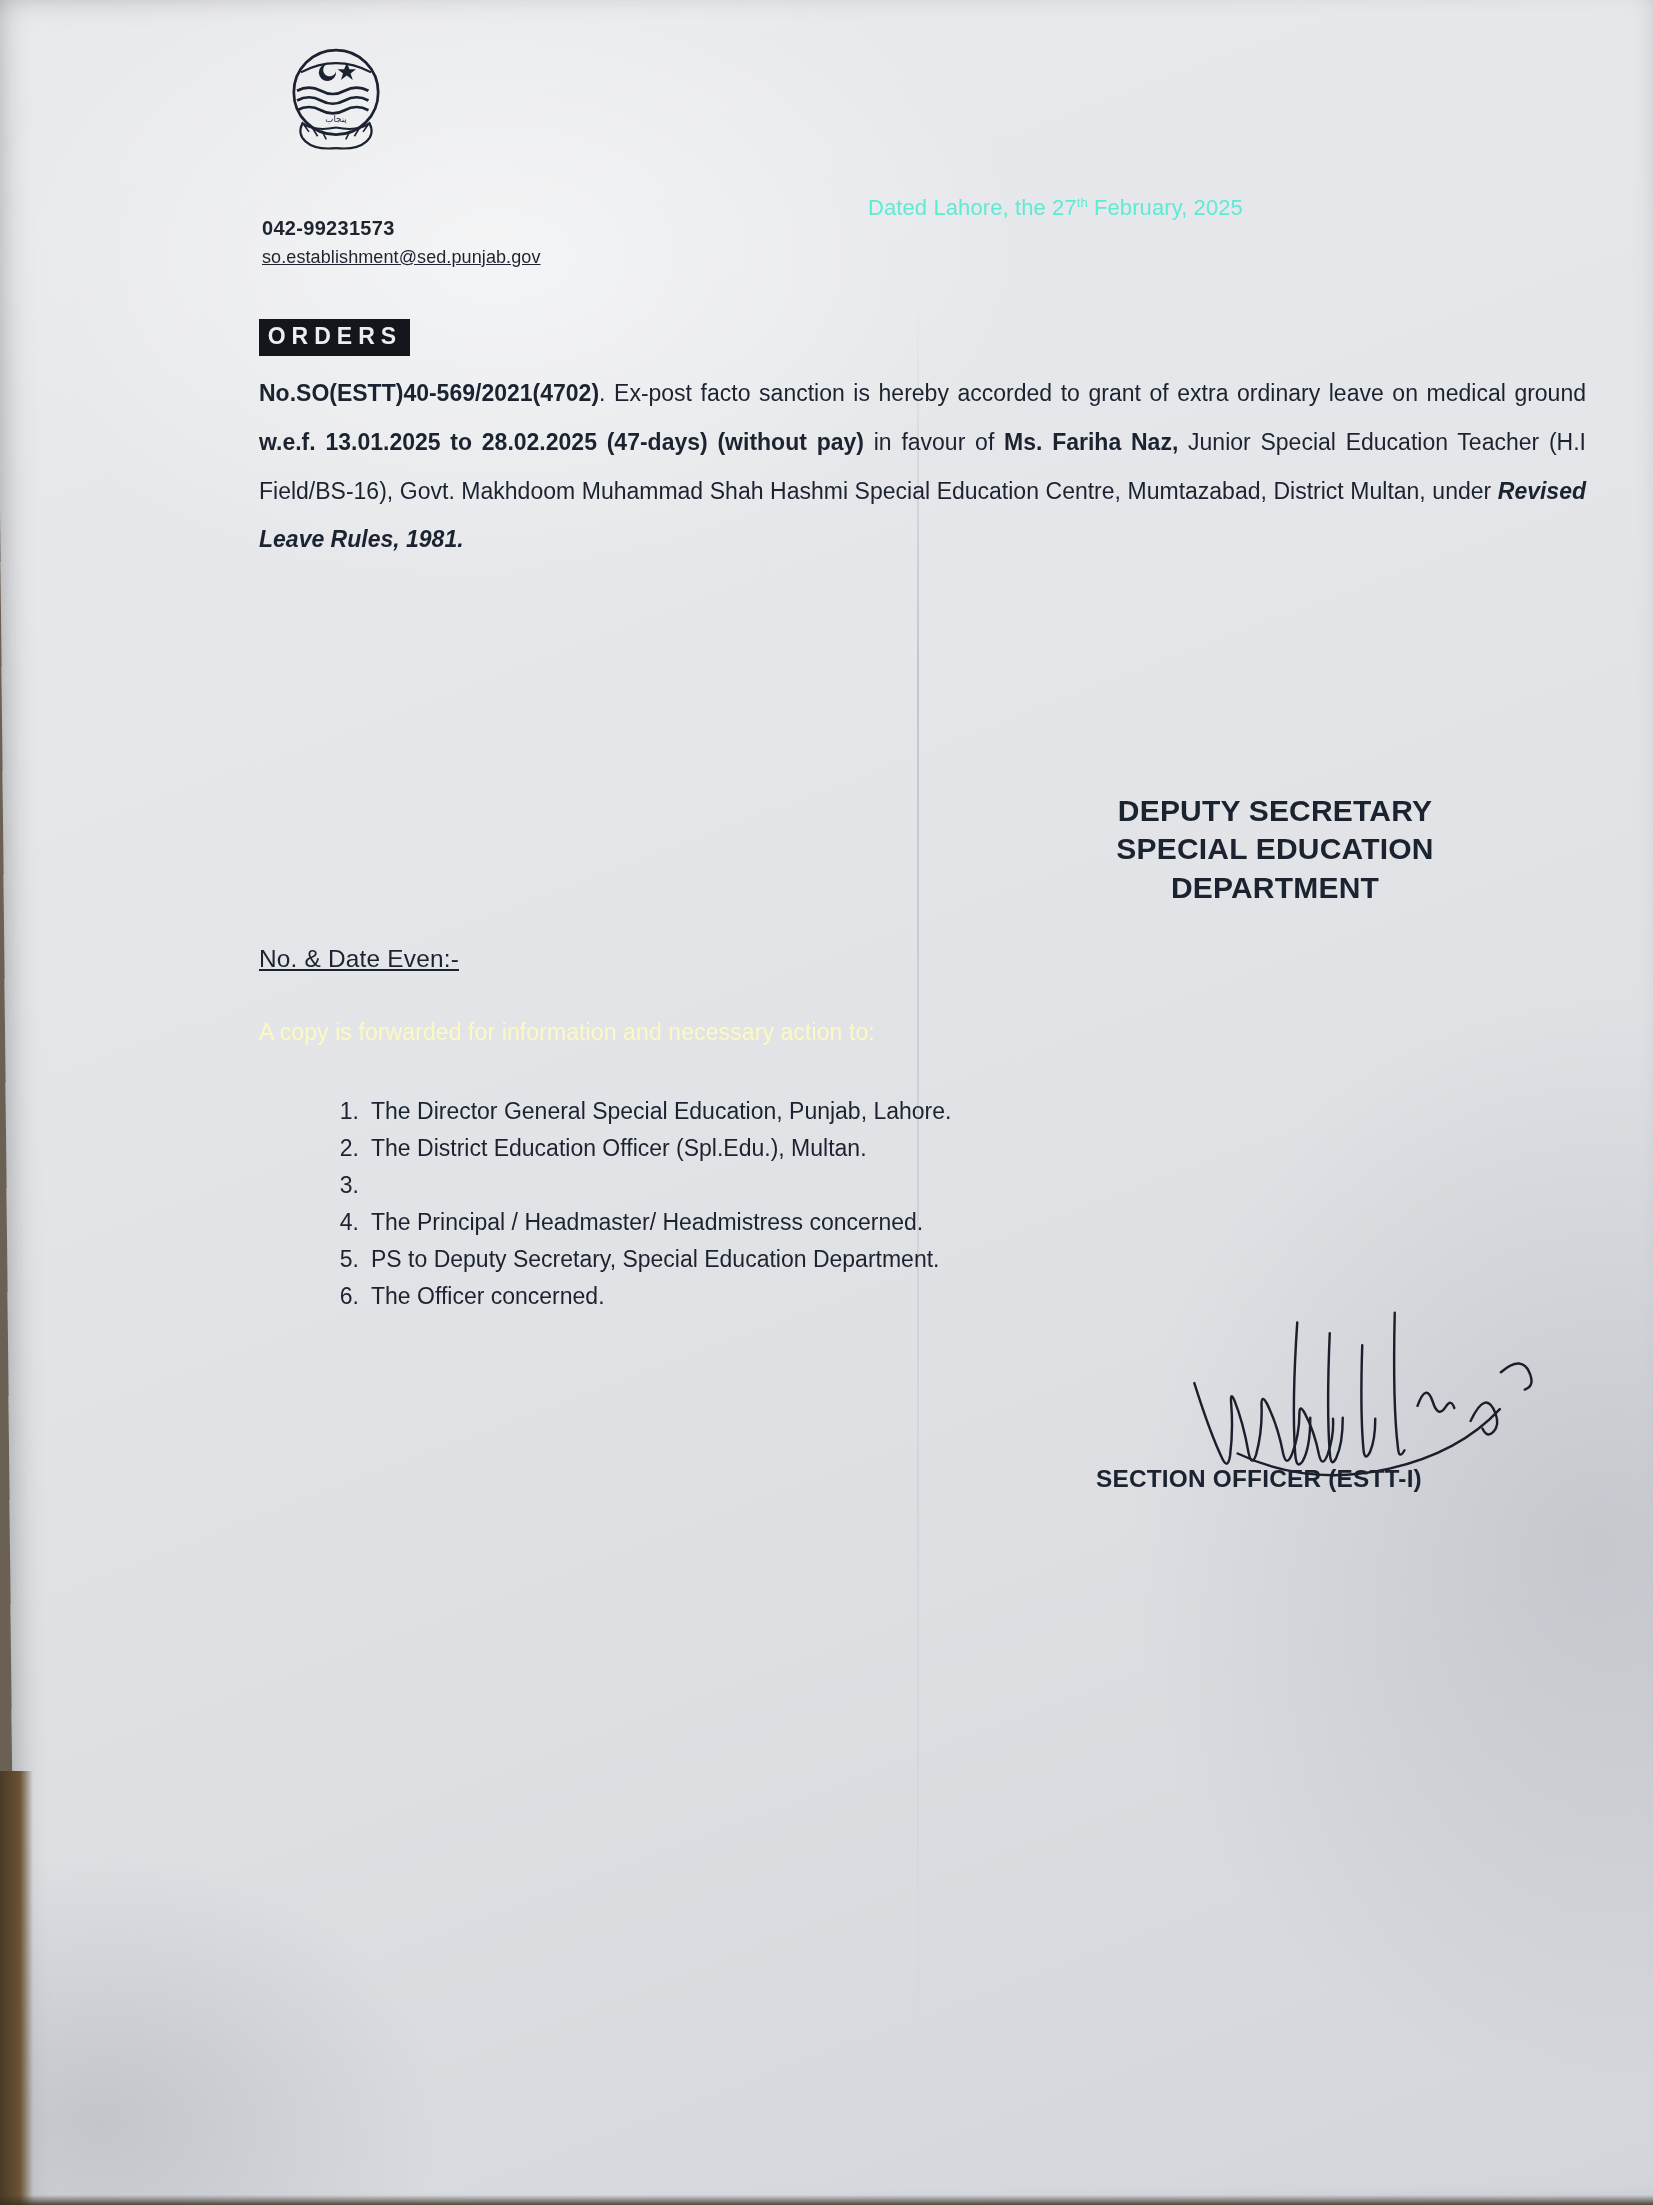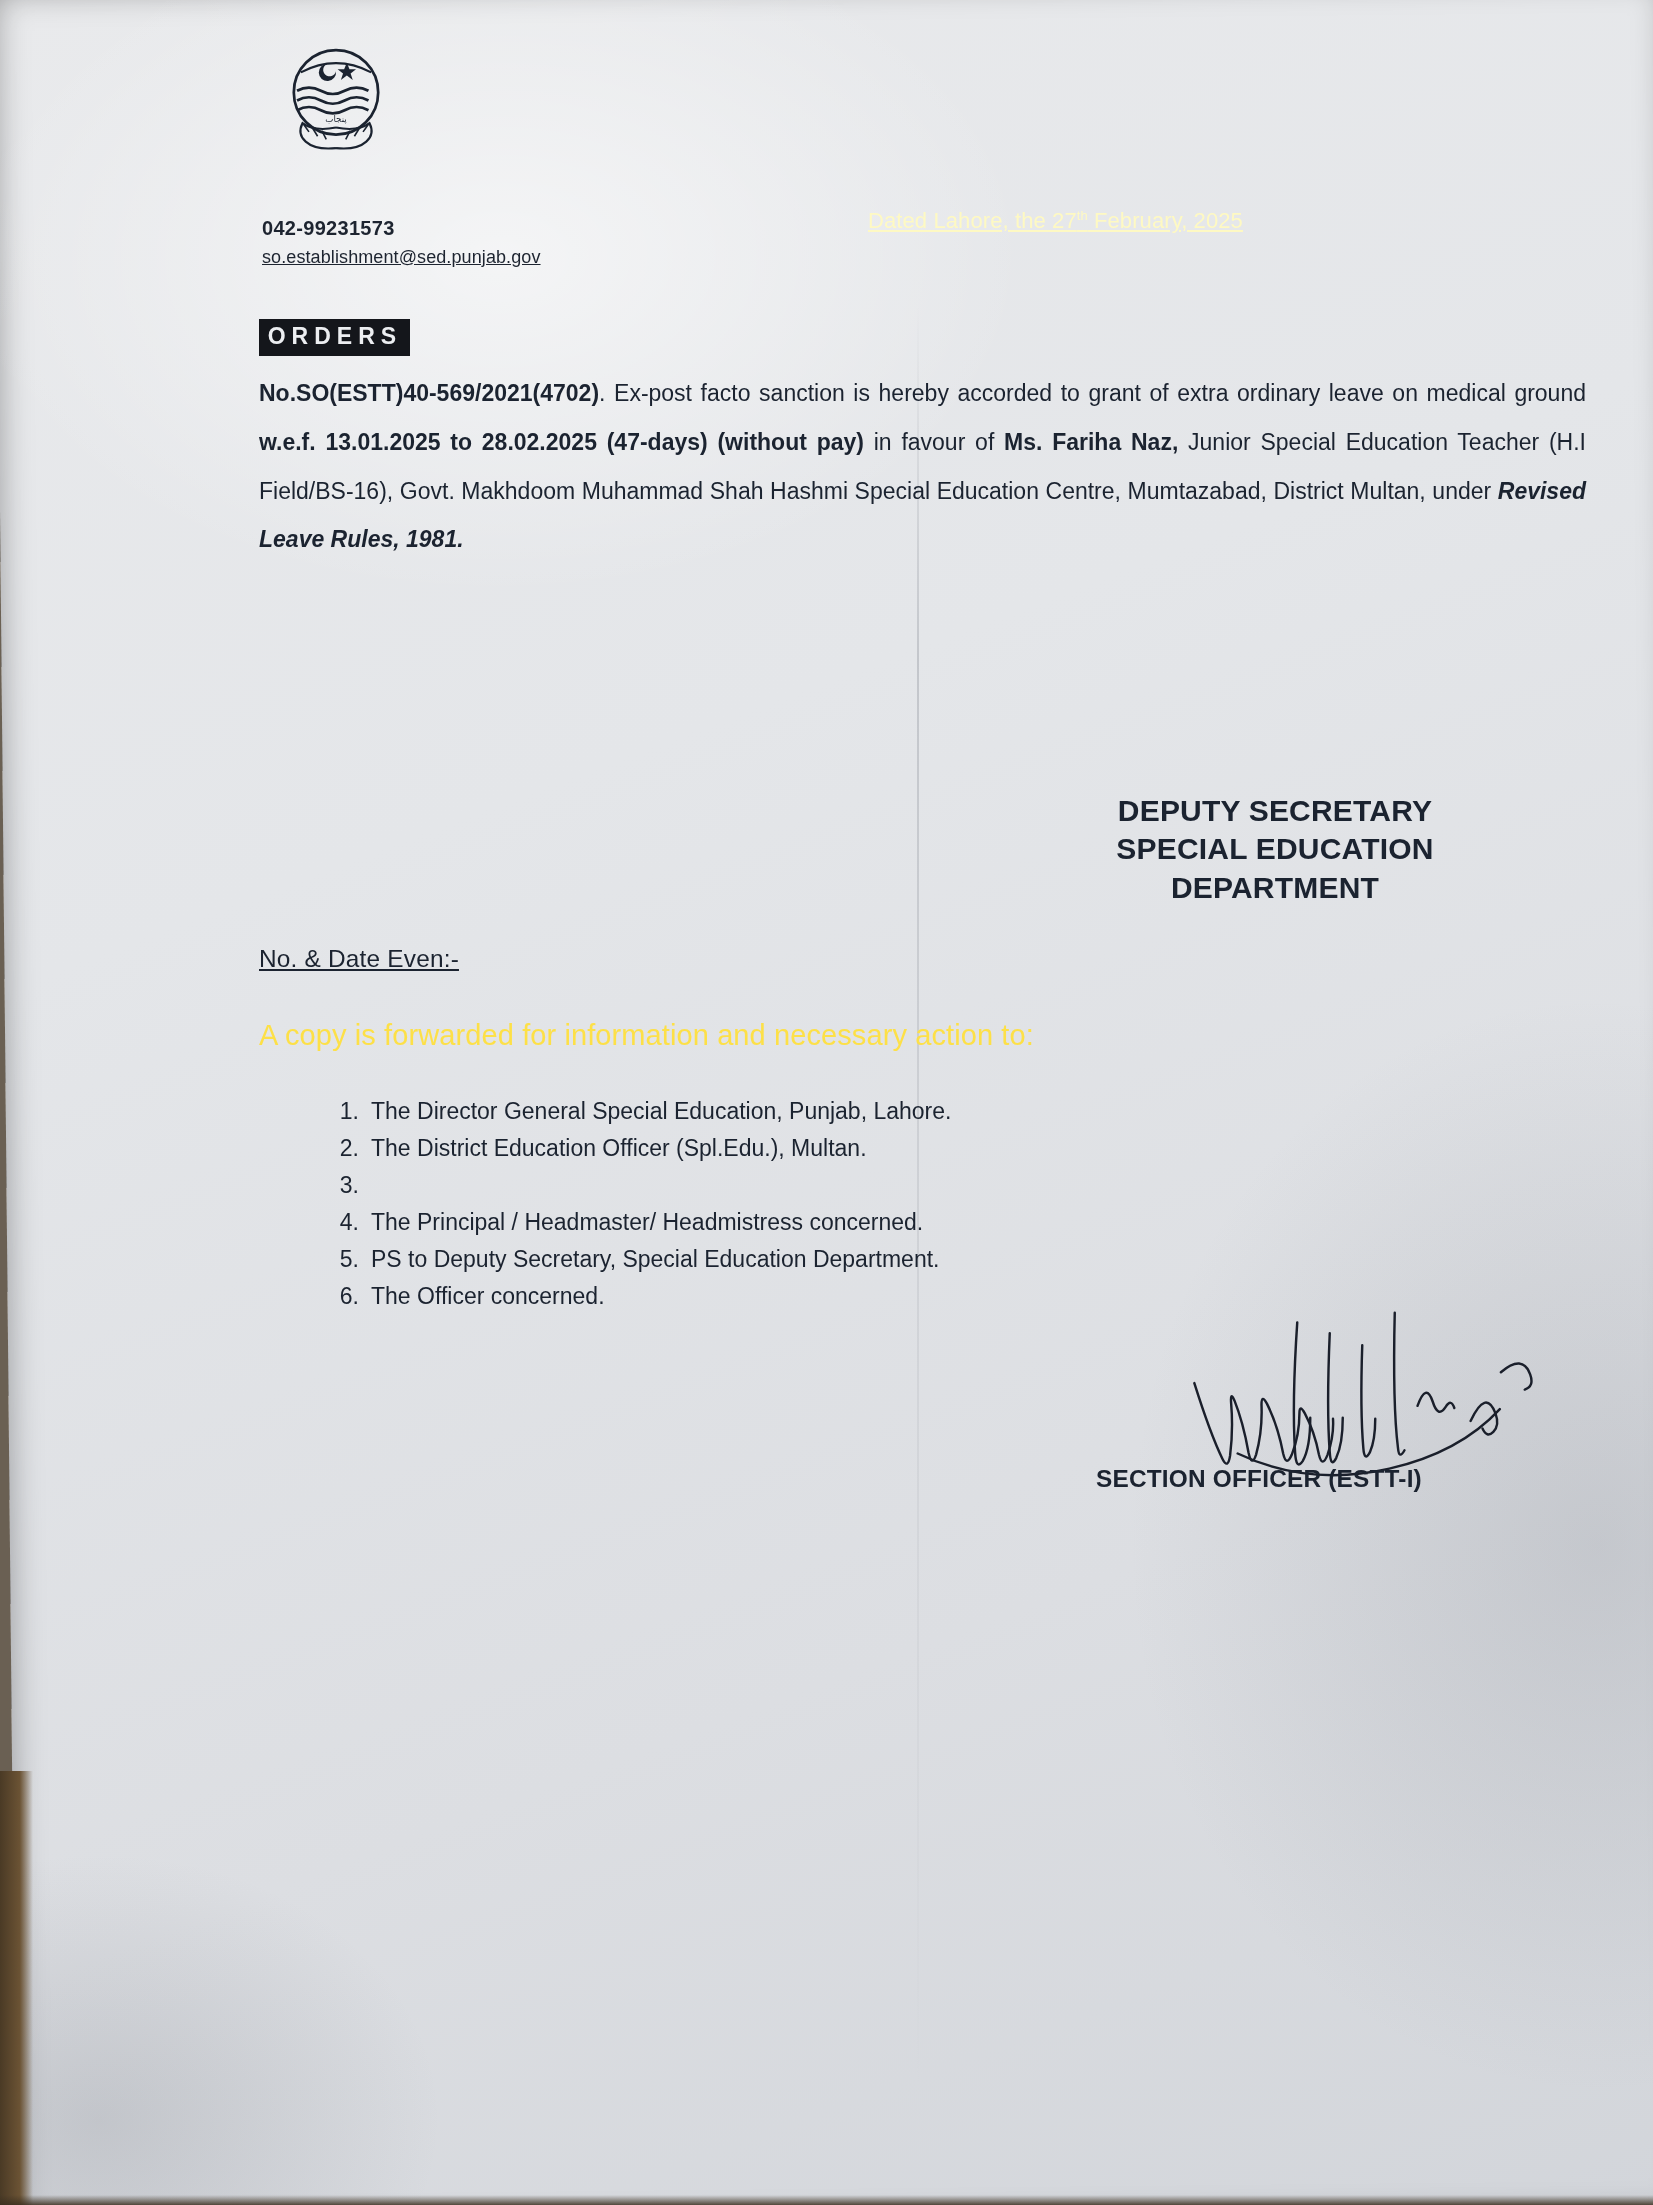--- a/index.html
+++ b/index.html
@@ -116,25 +116,24 @@
   }
   #govt-address {
     margin-top: 3.3px;
     font-size: 19px;
     color: #1f2733;
     letter-spacing: 0.1px;
   }
   #dated {
     position: absolute;
     left: 868px;
-    top: 208px;
+    top: 195px;
     font-size: 22px;
-    color: #fef9c3;
+    color: #5eead4;
     letter-spacing: 0.1px;
-    text-decoration: underline;
   }
   #dated sup { font-size: 13px; }
 
   
   #orders-badge {
     position: absolute;
     left: 259px;
     top: 319px;
     background: #14161b;
     color: #eceef1;
@@ -182,22 +181,22 @@
     font-size: 24.4px;
     font-weight: normal;
     color: #1b2330;
     text-decoration: underline;
     letter-spacing: 0.2px;
   }
   #copy-line {
     position: absolute;
     left: 259px;
     top: 1019px;
-    font-size: 29px;
-    color: #fde047;
+    font-size: 23px;
+    color: #fef9c3;
     letter-spacing: 0.1px;
   }
 
   
   #recipients {
     position: absolute;
     left: 317px;
     top: 1100px;
     width: 1140px;
     font-size: 23px;

